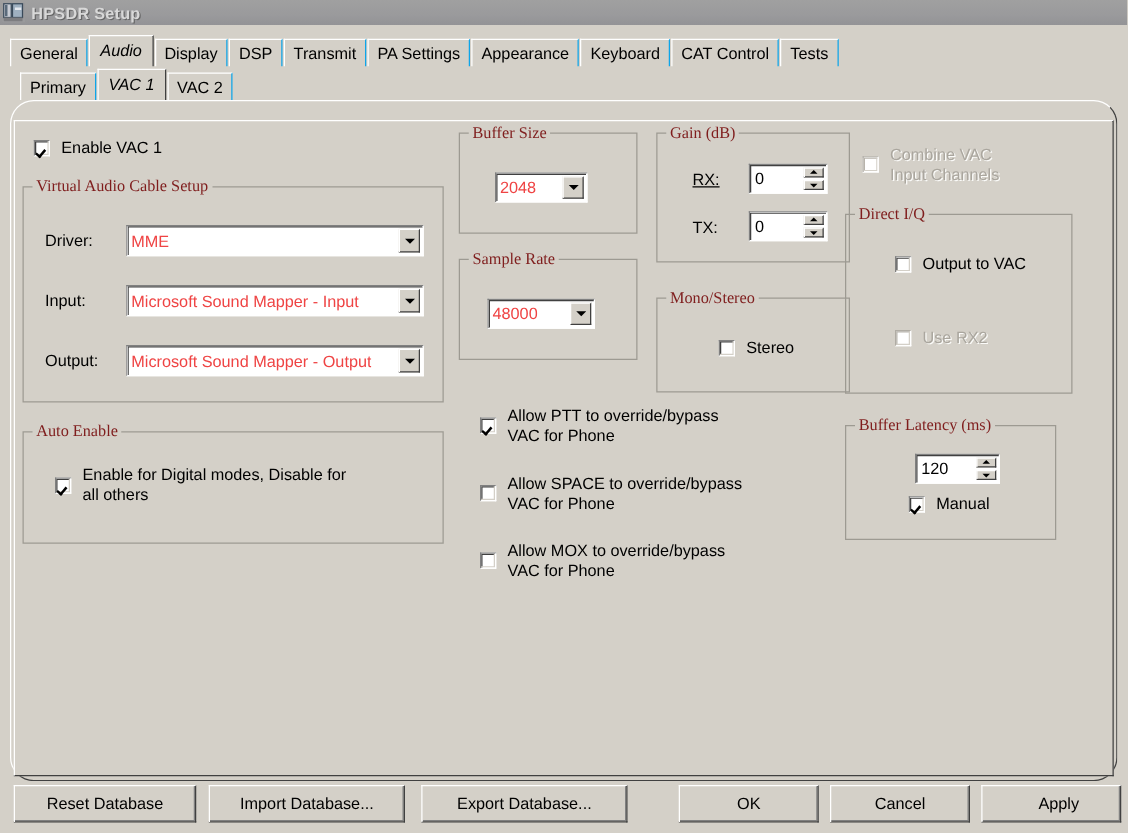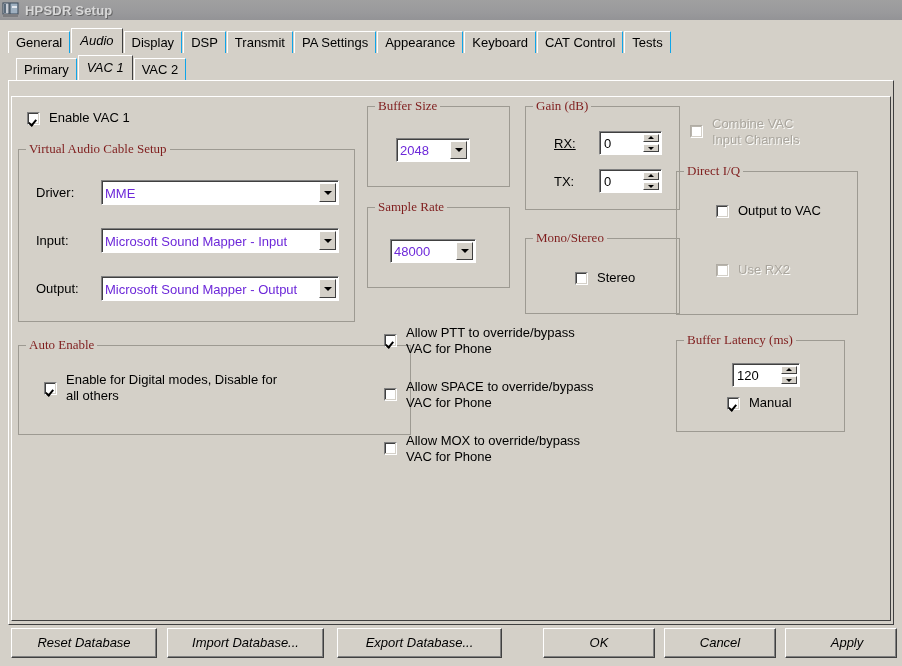--- a/index.html
+++ b/index.html
@@ -96,20 +96,21 @@
     position: absolute;
     left: 0; top: 49px;
     width: 886px;
     height: 545px;
     background: #d4d0c8;
     border-top: 1px solid #ffffff;
     border-left: 1px solid #ffffff;
     border-right: 1px solid #404040;
     border-bottom: 1px solid #404040;
     box-sizing: border-box;
+    border-radius: 19px;
   }
   #innerpage {
     position: absolute;
     left: 2px; top: 15px;
     width: 880px;
     height: 525px;
     background: #d4d0c8;
     border-top: 1px solid #ffffff;
     border-left: 1px solid #ffffff;
     border-right: 1px solid #404040;
@@ -191,21 +192,21 @@
     border-bottom: 1px solid #ffffff;
     box-shadow: inset 1px 1px 0 #404040;
     box-sizing: border-box;
     overflow: hidden;
   }
   .combo .ctext {
     position: absolute;
     left: 3px; top: 50%;
     transform: translateY(-50%);
     font-size: 13px;
-    color: #6d28d9;
+    color: #ef4444;
     white-space: nowrap;
     overflow: hidden;
   }
   .combo .cbtn {
     position: absolute;
     right: 2px; top: 2px;
     width: 17px;
     bottom: 2px;
     background: #d4d0c8;
     border-top: 1px solid #ffffff;
@@ -264,21 +265,21 @@
     border-left: 3px solid transparent;
     border-right: 3px solid transparent;
   }
   .spin .sup::after { margin-top: -2px; border-bottom: 3px solid #000; }
   .spin .sdn::after { margin-top: -1px; border-top: 3px solid #000; }
 
   
   #buttonbar {
     position: absolute;
     left: 0; top: 624px;
-    width: 902px; height: 38px; font-style: italic;
+    width: 902px; height: 38px;
   }
   .btn {
     position: absolute;
     height: 30px;
     background: #d4d0c8;
     border-top: 1px solid #ffffff;
     border-left: 1px solid #ffffff;
     border-right: 1px solid #404040;
     border-bottom: 1px solid #404040;
     box-shadow: inset -1px -1px 0 #808080;
@@ -343,21 +344,21 @@
             <div class="cbtn"></div>
           </div>
 
           <div class="lbl" style="left:17px; top:131px;">Output:</div>
           <div class="combo" style="left:82px; top:126px; width:238px; height:25px;">
             <div class="ctext" style="max-width:212px;text-align:center;">Microsoft Sound Mapper - Output</div>
             <div class="cbtn"></div>
           </div>
         </div>
 
-        <div class="group" style="left:6px; top:248px; width:393px; height:90px;">
+        <div class="group" style="left:6px; top:248px; width:337px; height:90px;">
           <div class="glabel">Auto Enable</div>
           <div class="cb checked" style="left:25px; top:36px;"></div>
           <div class="cbtext" style="left:47px; top:26px; width:270px;">Enable for Digital modes, Disable for
 all others</div>
         </div>
 
         <div class="group" style="left:355px; top:9px; width:143px; height:81px;">
           <div class="glabel">Buffer Size</div>
           <div class="combo" style="left:28px; top:31px; width:74px; height:24px;">
             <div class="ctext">2048</div>

